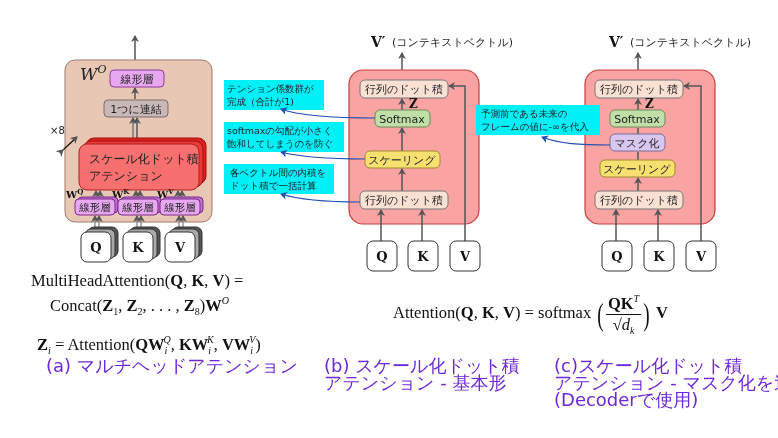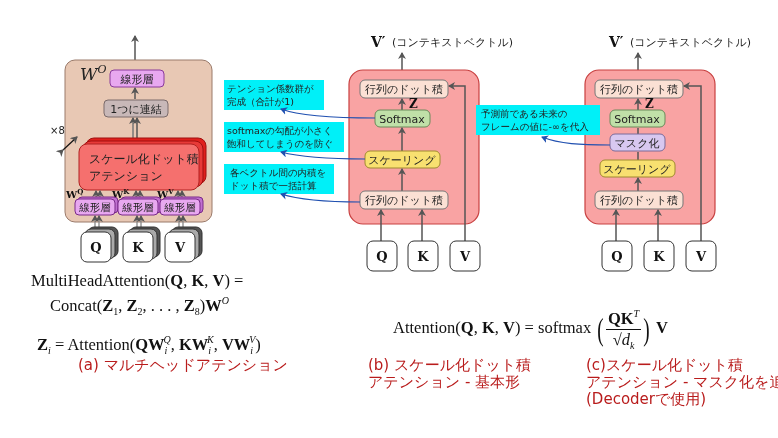--- a/index.html
+++ b/index.html
@@ -1,18 +1,18 @@
 <!DOCTYPE html>
 <html><head>
 <meta charset="utf-8">
 <style>
   html,body{margin:0;padding:0;background:#fff;}
   body{width:778px;height:438px;position:relative;overflow:hidden;font-family:"DejaVu Sans",sans-serif;}
   svg{position:absolute;left:0;top:0;}
-  .cap{position:absolute;font-size:15px;line-height:17px;color:#b91c1c;font-family:"DejaVu Sans",sans-serif;white-space:pre;margin-left:32px;}
+  .cap{position:absolute;font-size:18px;line-height:17px;color:#6d28d9;font-family:"DejaVu Sans",sans-serif;white-space:pre;}
   .eq{position:absolute;font-family:Liberation Serif, serif;font-size:16.5px;color:#111;white-space:nowrap;}
   .b{font-weight:bold;}
   sup,sub{font-size:10px;}
 </style>
 </head>
 <body>
 
 <svg width="778" height="438" viewBox="0 0 778 438">
   <defs>
     <marker id="ah" markerWidth="8" markerHeight="8" refX="6" refY="4" orient="auto" markerUnits="userSpaceOnUse">
@@ -200,21 +200,21 @@
     <rect x="476" y="105" width="124" height="30" fill="#00f0f8"></rect>
     <text x="481" y="117" font-size="9.5" fill="#222"><tspan x="481" id="nk1">予測前である未来の</tspan><tspan x="481" dy="13" id="nk2">フレームの値に-∞を代入</tspan></text>
     <path d="M610,145 C580,145 560,144 542,137" fill="none" stroke="#2050b0" stroke-width="1.2" marker-end="url(#ahb)"></path>
   </g>
 </svg>
 
 <div class="eq" style="left:31px;top:271px;">MultiHeadAttention(<span class="b">Q</span>, <span class="b">K</span>, <span class="b">V</span>) =</div>
 <div class="eq" style="left:50px;top:295px;">Concat(<span class="b">Z</span><sub>1</sub>, <span class="b">Z</span><sub>2</sub>, . . . , <span class="b">Z</span><sub>8</sub>)<span class="b">W</span><sup><i>O</i></sup></div>
 <div class="eq" style="left:37px;top:334px;"><span class="b">Z</span><sub><i>i</i></sub> = Attention(<span class="b">QW</span><sub><i>i</i></sub><sup style="margin-left:-4px"><i>Q</i></sup>, <span class="b">KW</span><sub><i>i</i></sub><sup style="margin-left:-4px"><i>K</i></sup>, <span class="b">VW</span><sub><i>i</i></sub><sup style="margin-left:-4px"><i>V</i></sup>)</div>
 
-<div class="eq" style="left:393px;top:308px;">Attention(<span class="b">Q</span>, <span class="b">K</span>, <span class="b">V</span>) = softmax
+<div class="eq" style="left:393px;top:293px;">Attention(<span class="b">Q</span>, <span class="b">K</span>, <span class="b">V</span>) = softmax
   <span style="display:inline-block;vertical-align:middle;font-size:32px;transform:scaleX(0.6);">(</span><span style="display:inline-block;vertical-align:middle;text-align:center;"><span style="display:block;border-bottom:1px solid #111;padding:0 2px;" class="b">QK<sup style="font-weight:normal"><i>T</i></sup></span><span style="display:block;">√<span style="border-top:1px solid #111;"><i>d</i><sub><i>k</i></sub></span></span></span><span style="display:inline-block;vertical-align:middle;font-size:32px;transform:scaleX(0.6);">)</span> <span class="b">V</span></div>
 
 <div class="cap" style="left:46px;top:357px;">(a) マルチヘッドアテンション</div>
-<div class="cap" style="left:336px;top:357px;">(b) スケール化ドット積
+<div class="cap" style="left:324px;top:357px;">(b) スケール化ドット積
 アテンション - 基本形</div>
 <div class="cap" style="left:554px;top:357px;">(c)スケール化ドット積
 アテンション - マスク化を追加
 (Decoderで使用)</div>
 
 </body></html>

